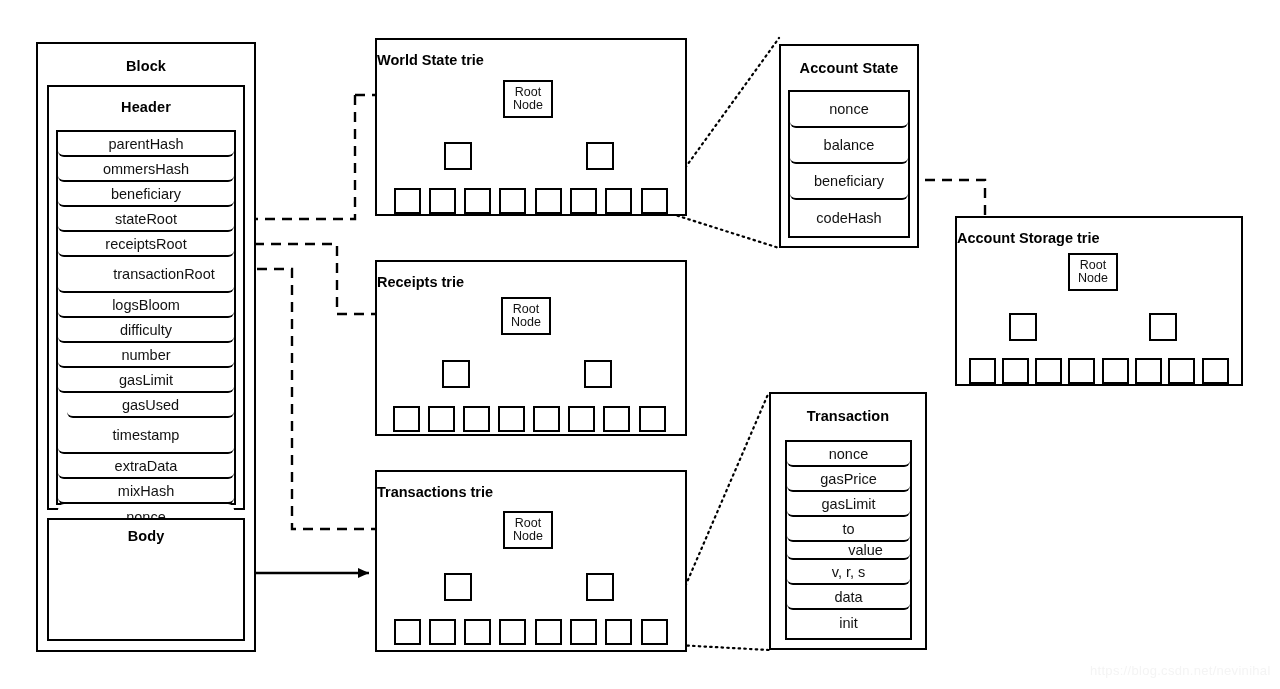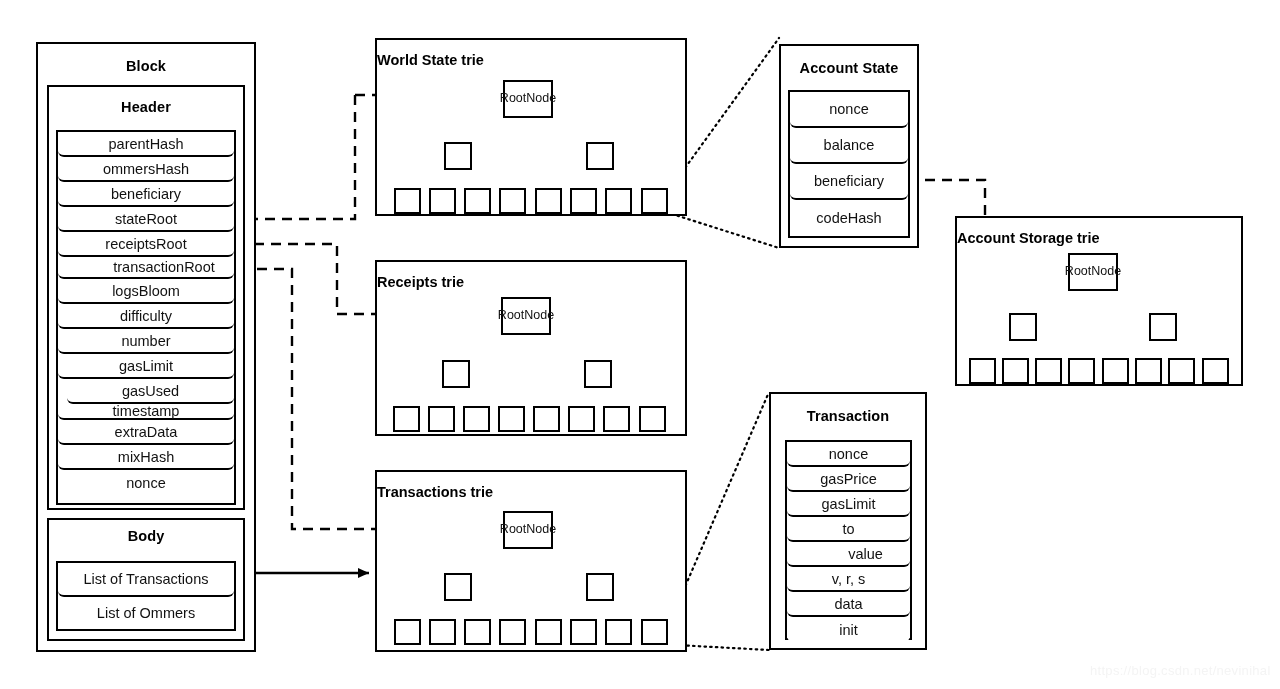--- a/index.html
+++ b/index.html
@@ -93,21 +93,21 @@
     border: 2px solid #000;
     background: #fff;
     box-sizing: border-box;
   }
   .root-node {
     position: absolute;
     border: 2px solid #000;
     background: #fff;
     box-sizing: border-box;
     display: flex;
-    flex-direction: row;
+    flex-direction: column;
     align-items: center;
     justify-content: center;
     font-size: 12.5px;
     line-height: 13.5px;
     color: #111;
   }
   .root-node span { display: block; }
   
   .watermark {
     position: absolute;
@@ -223,40 +223,36 @@
   <div class="inner-box" style="left:47px; top:85px; width:198px; height:425px;">
     <div class="box-title" style="top:12px;">Header</div>
   </div>
 
   <div class="field-list" style="left:56px; top:130px; width:180px; height:375px;">
     <div class="field-row" style="height:25px;">parentHash</div>
     <div class="field-row" style="height:25px;">ommersHash</div>
     <div class="field-row" style="height:25px;">beneficiary</div>
     <div class="field-row" style="height:25px;">stateRoot</div>
     <div class="field-row" style="height:25px;">receiptsRoot</div>
-    <div class="field-row" style="height:22px;padding-left:36px;">transactionRoot</div>
+    <div class="field-row" style="height:36px;padding-left:36px;">transactionRoot</div>
     <div class="field-row" style="height:25px;">logsBloom</div>
     <div class="field-row" style="height:25px;">difficulty</div>
     <div class="field-row" style="height:25px;">number</div>
     <div class="field-row" style="height:25px;">gasLimit</div>
     <div class="field-row" style="height:25px;margin-left:9px;">gasUsed</div>
-    <div class="field-row" style="height:16px;">timestamp</div>
+    <div class="field-row" style="height:36px;">timestamp</div>
     <div class="field-row" style="height:25px;">extraData</div>
     <div class="field-row" style="height:25px;">mixHash</div>
     <div class="field-row" style="height:25px;">nonce</div>
   </div>
 
   <div class="inner-box" style="left:47px; top:518px; width:198px; height:123px;">
     <div class="box-title" style="top:8px;">Body</div>
   </div>
 
-  <div class="field-list" style="left:56px; top:561px; width:180px; height:70px;">
-    <div class="field-row" style="height:34px;">List of Transactions</div>
-    <div class="field-row" style="height:32px;">List of Ommers</div>
-  </div>
 
   <div class="panel" style="left:375px; top:38px; width:312px; height:178px;">
     <div class="panel-title" style="top:12px;">World State trie</div>
   </div>
   <div class="root-node" style="left:503px; top:80px; width:50px; height:38px;">
     <span>Root</span>
     <span>Node</span>
   </div>
   <div class="trie-node" style="left:444px; top:142px; width:28px; height:28px;"></div>
   <div class="trie-node" style="left:586px; top:142px; width:28px; height:28px;"></div>
@@ -334,21 +330,21 @@
   <div class="trie-node" style="left:1202px; top:358px; width:27px; height:26px;"></div>
 
   <div class="outer-box" style="left:769px; top:392px; width:158px; height:258px;">
     <div class="box-title" style="top:14px;">Transaction</div>
   </div>
   <div class="field-list" style="left:785px; top:440px; width:127px; height:200px;">
     <div class="field-row" style="height:25px;">nonce</div>
     <div class="field-row" style="height:25px;">gasPrice</div>
     <div class="field-row" style="height:25px;">gasLimit</div>
     <div class="field-row" style="height:25px;">to</div>
-    <div class="field-row" style="height:25px;padding-left:34px;">value</div>
+    <div class="field-row" style="height:18px;padding-left:34px;">value</div>
     <div class="field-row" style="height:25px;">v, r, s</div>
     <div class="field-row" style="height:25px;">data</div>
     <div class="field-row" style="height:25px;">init</div>
   </div>
 
   <div class="watermark" style="left:1090px; top:663px;">https://blog.csdn.net/nevinihal</div>
 
 </div>
 
 </body></html>

